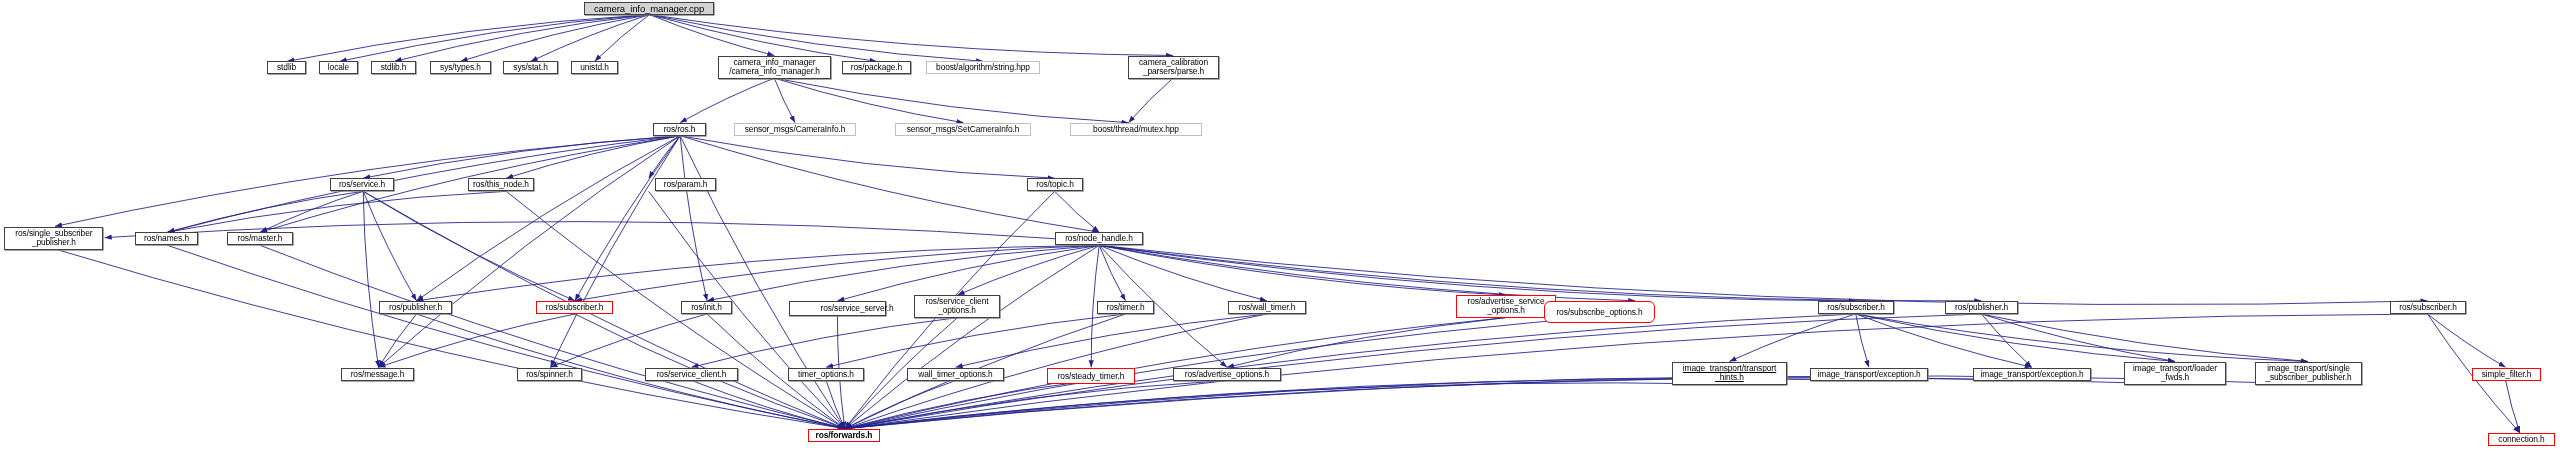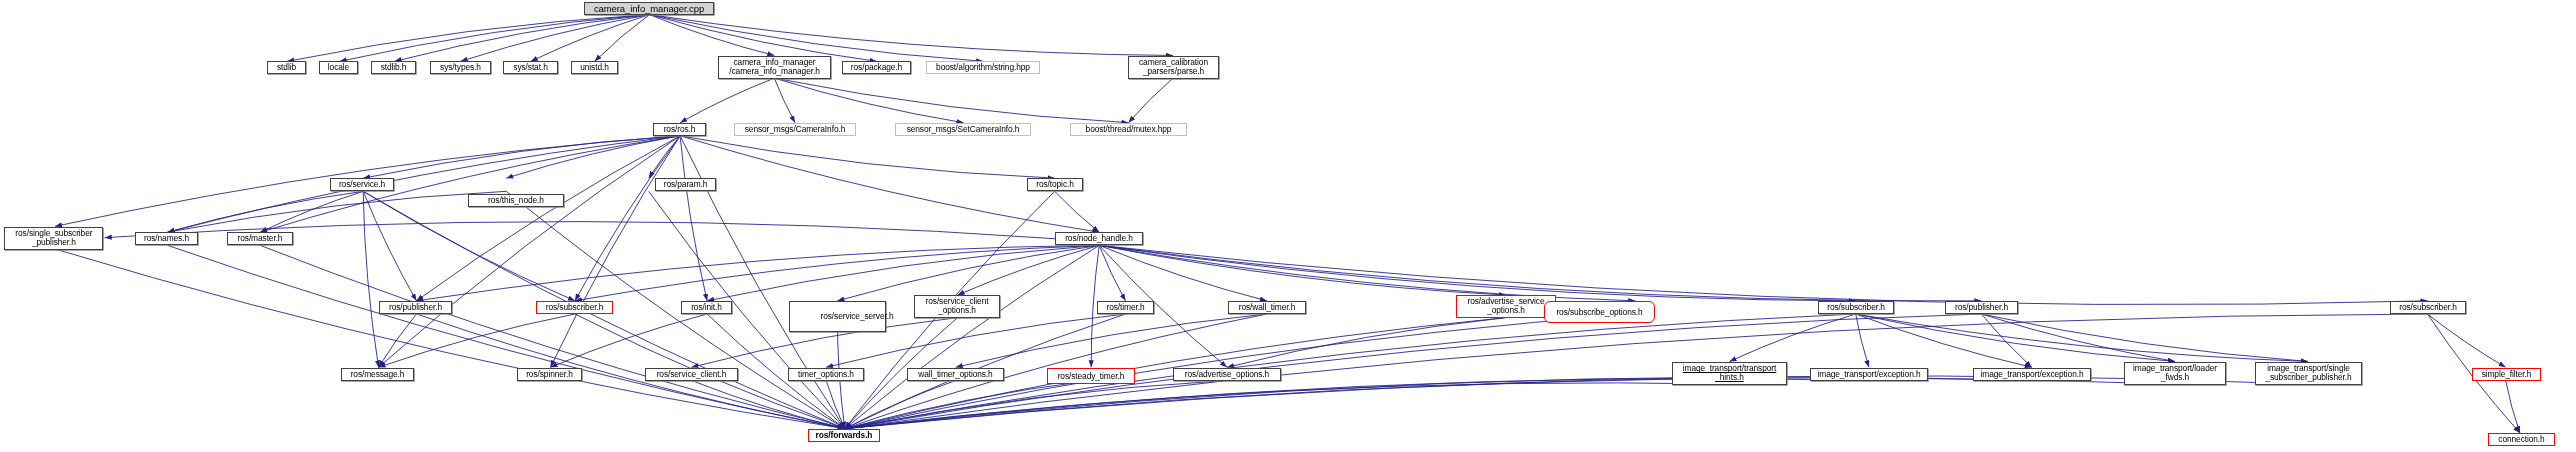--- a/index.html
+++ b/index.html
@@ -166,34 +166,34 @@
       <div class="node" style="left: 571px; top: 61px; width: 47px; height: 13px;">unistd.h</div>
       <div class="node" style="left: 718px; top: 56px; width: 113px; height: 22.7px;">camera_info_manager
 /camera_info_manager.h</div>
       <div class="node" style="left: 842px; top: 61px; width: 69px; height: 13px;">ros/package.h</div>
       <div class="node grey" style="left: 926px; top: 61px; width: 114px; height: 13px;">boost/algorithm/string.hpp</div>
       <div class="node" style="left: 1128px; top: 56px; width: 91px; height: 22.7px;">camera_calibration
 _parsers/parse.h</div>
       <div class="node" style="left: 653px; top: 123px; width: 53px; height: 13px;">ros/ros.h</div>
       <div class="node grey" style="left: 734px; top: 123px; width: 122px; height: 13px;">sensor_msgs/CameraInfo.h</div>
       <div class="node grey" style="left: 895px; top: 123px; width: 136px; height: 13px;">sensor_msgs/SetCameraInfo.h</div>
-      <div class="node grey" style="left: 1070px; top: 123px; width: 117px; height: 13px;">boost/thread/mutex.hpp</div>
+      <div class="node grey" style="left: 1070px; top: 123px; width: 132px; height: 13px;">boost/thread/mutex.hpp</div>
       <div class="node" style="left: 330px; top: 178px; width: 64px; height: 13px;">ros/service.h</div>
-      <div class="node" style="left: 468px; top: 194px; width: 96px; height: 13px;">ros/this_node.h</div>
+      <div class="node" style="left: 468px; top: 178px; width: 66px; height: 13px;">ros/this_node.h</div>
       <div class="node" style="left: 618px; top: 178px; width: 61px; height: 13px; margin-left: 37px;">ros/param.h</div>
       <div class="node" style="left: 1027px; top: 178px; width: 56px; height: 13px;">ros/topic.h</div>
       <div class="node" style="left: 4.4px; top: 227px; width: 99px; height: 22.7px;">ros/single_subscriber
 _publisher.h</div>
       <div class="node" style="left: 135px; top: 232px; width: 63px; height: 13px;">ros/names.h</div>
       <div class="node" style="left: 227px; top: 232px; width: 66px; height: 13px;">ros/master.h</div>
       <div class="node" style="left: 1055px; top: 232px; width: 88px; height: 13px;">ros/node_handle.h</div>
       <div class="node" style="left: 379px; top: 301px; width: 73px; height: 13px;">ros/publisher.h</div>
       <div class="node red" style="left: 536px; top: 301px; width: 77px; height: 13px;">ros/subscriber.h</div>
       <div class="node" style="left: 681px; top: 301px; width: 51px; height: 13px;">ros/init.h</div>
-      <div class="node" style="left: 789px; top: 301px; width: 97px; height: 31px; padding-left: 39px;">ros/service_server.h</div>
+      <div class="node" style="left: 789px; top: 301px; width: 97px; height: 15px; padding-left: 39px;">ros/service_server.h</div>
       <div class="node" style="left: 914px; top: 295px; width: 86px; height: 22.7px;">ros/service_client
 _options.h</div>
       <div class="node" style="left: 1097px; top: 301px; width: 57px; height: 13px;">ros/timer.h</div>
       <div class="node" style="left: 1228px; top: 301px; width: 78px; height: 13px;">ros/wall_timer.h</div>
       <div class="node red" style="left: 1456px; top: 295px; width: 100px; height: 22.7px;">ros/advertise_service
 _options.h</div>
       <div class="node red" style="left: 1544px; top: 301px; width: 111px; height: 22px; border-radius: 6px;">ros/subscribe_options.h</div>
       <div class="node" style="left: 1818px; top: 301px; width: 76px; height: 13px;">ros/subscriber.h</div>
       <div class="node" style="left: 1945px; top: 301px; width: 73px; height: 13px;">ros/publisher.h</div>
       <div class="node" style="left: 2390px; top: 301px; width: 76px; height: 13px;">ros/subscriber.h</div>

